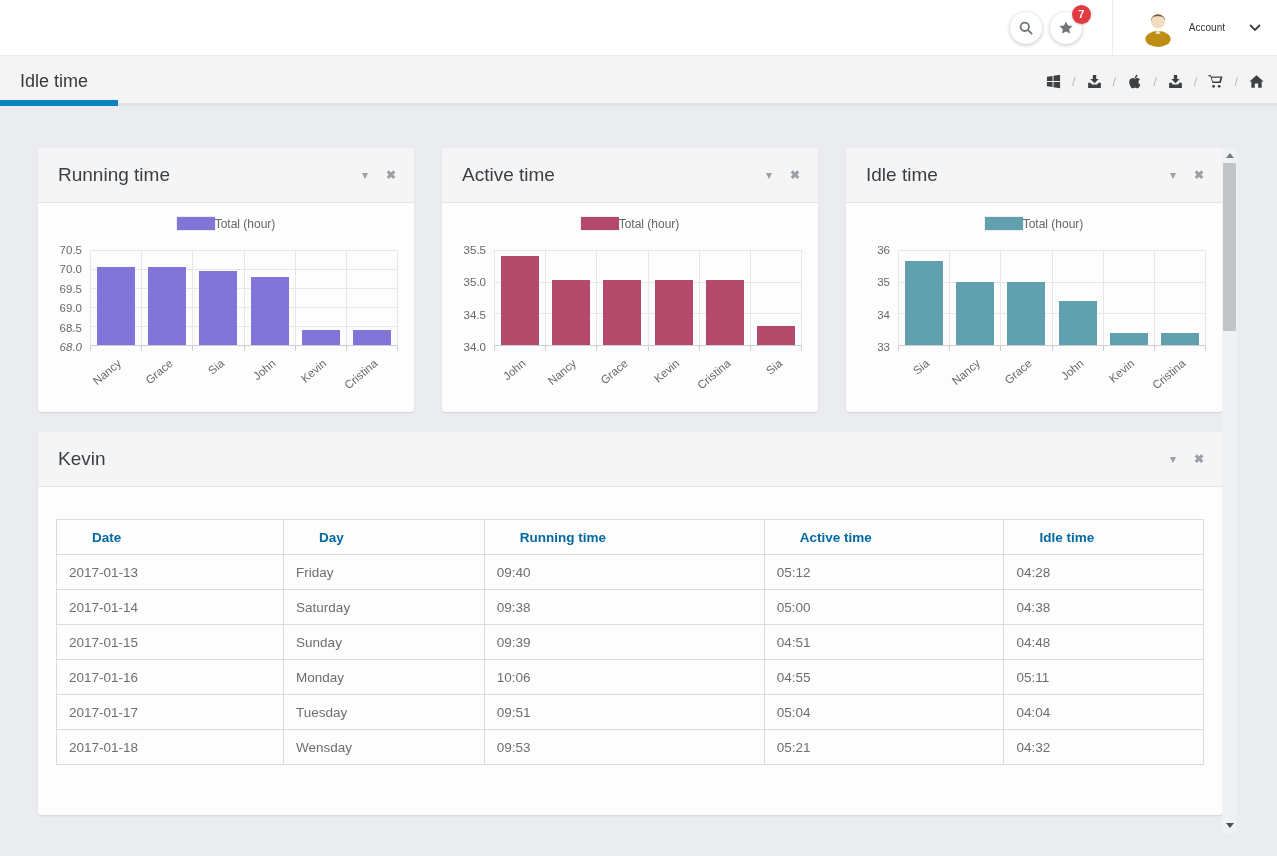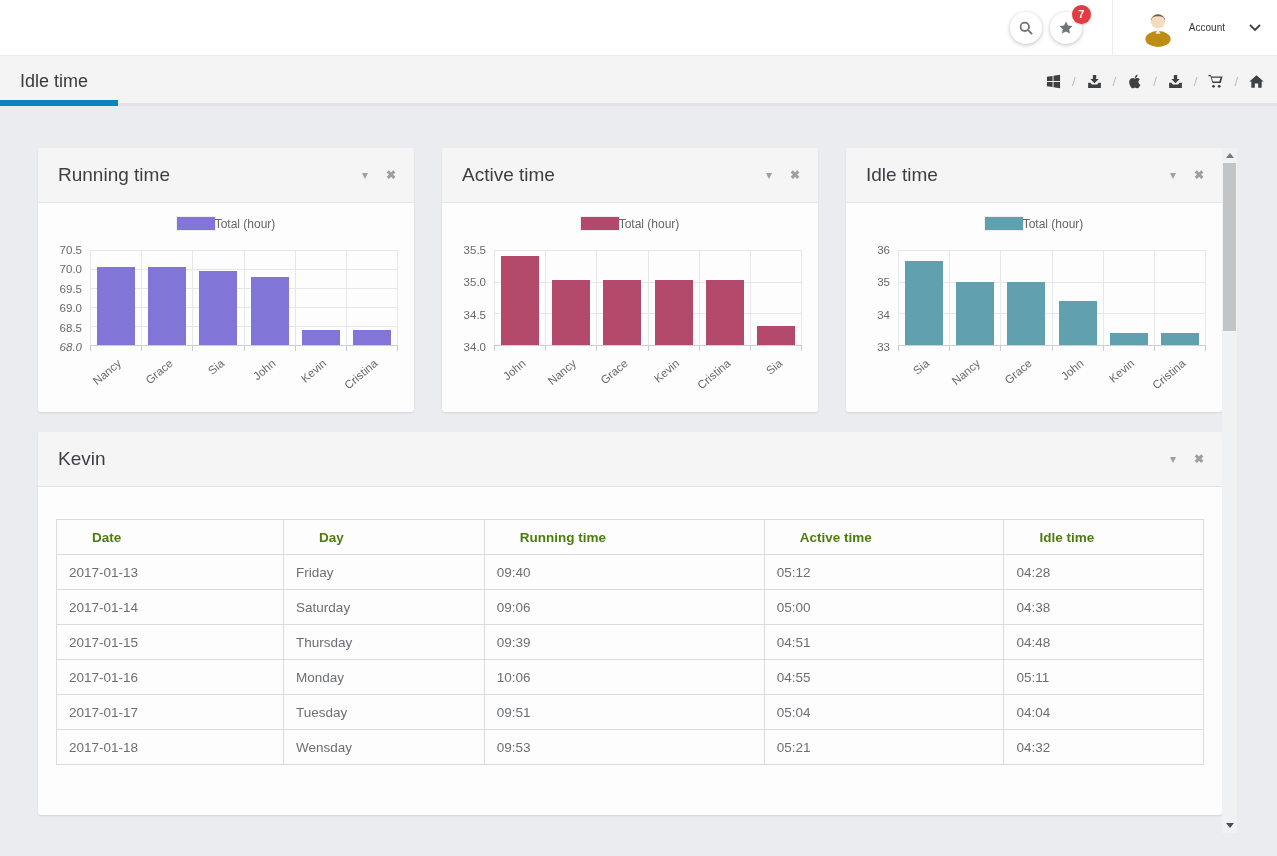--- a/index.html
+++ b/index.html
@@ -67,21 +67,21 @@
   .xcell { flex:1; position:relative; }
   .xcell span { position:absolute; top:6px; right:50%; transform:rotate(-40deg);
     transform-origin:100% 0; font-size:11.5px; color:#686868; white-space:nowrap; }
 
   
   .table-panel { margin-top:20px; height:383px; }
   .table-wrap { padding:32px 18px 0; }
   table { width:100%; border-collapse:collapse; font-size:13.5px; table-layout:fixed; }
   th, td { border:1px solid #dadde0; height:35px; padding:0 12px; text-align:left;
     overflow:hidden; white-space:nowrap; }
-  th { color:#4d7c0f; font-weight:bold;padding-left:35px; }
+  th { color:#0369a1; font-weight:bold;padding-left:35px; }
   td { color:#6b6f73; }
 
   
   .scroll-rail { position:absolute; top:42px; right:40px; width:15px; height:685px; background:#f0f1f2; }
   .sb-up, .sb-down { position:absolute; left:0; width:100%; height:15px; display:flex;
     align-items:center; justify-content:center; cursor:pointer; }
   .sb-up { top:0; } .sb-down { bottom:0; }
   .sb-up i { width:0; height:0; border-left:4px solid transparent; border-right:4px solid transparent;
     border-bottom:5px solid #77797c; }
   .sb-down i { width:0; height:0; border-left:4px solid transparent; border-right:4px solid transparent;
@@ -442,27 +442,27 @@
             <tr>
               <td>2017-01-13</td>
               <td>Friday</td>
               <td>09:40</td>
               <td>05:12</td>
               <td>04:28</td>
             </tr>
             <tr>
               <td>2017-01-14</td>
               <td>Saturday</td>
-              <td>09:06</td>
+              <td>09:38</td>
               <td>05:00</td>
               <td>04:38</td>
             </tr>
             <tr>
               <td>2017-01-15</td>
-              <td>Thursday</td>
+              <td>Sunday</td>
               <td>09:39</td>
               <td>04:51</td>
               <td>04:48</td>
             </tr>
             <tr>
               <td>2017-01-16</td>
               <td>Monday</td>
               <td>10:06</td>
               <td>04:55</td>
               <td>05:11</td>

